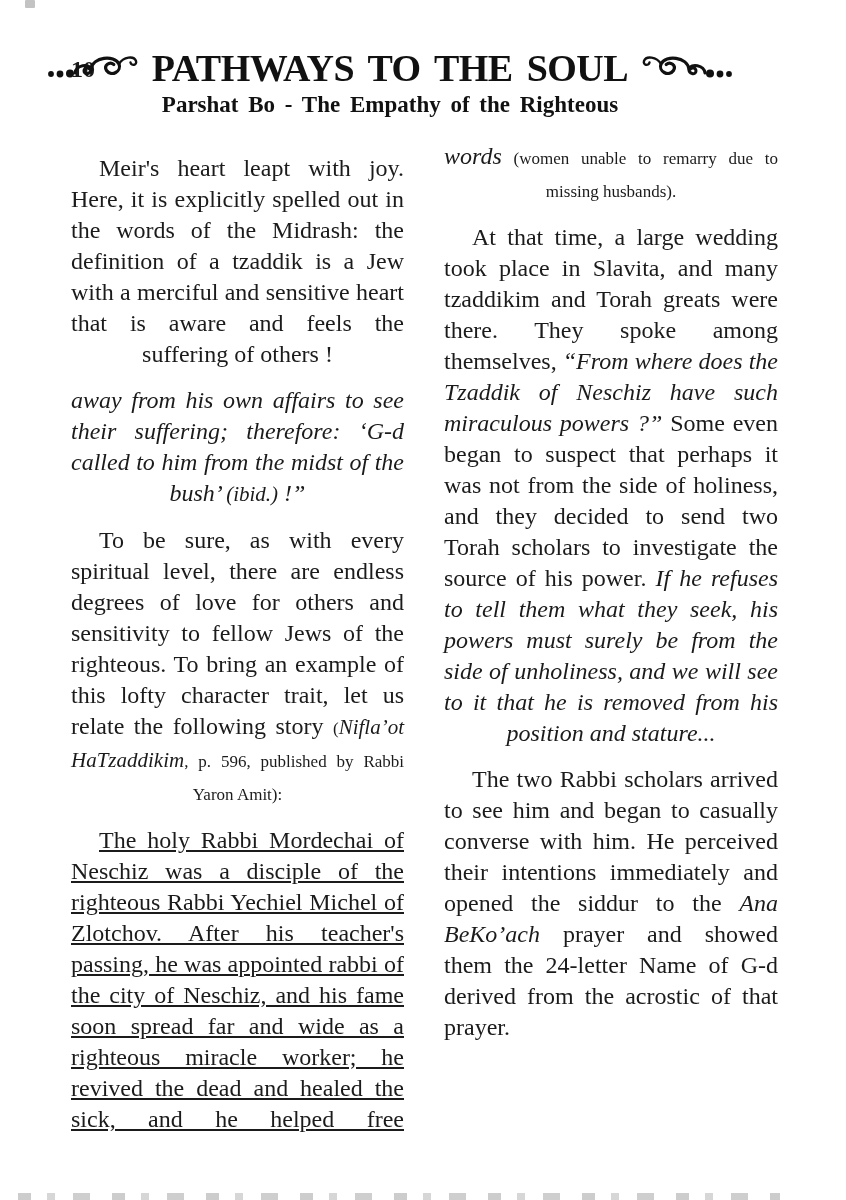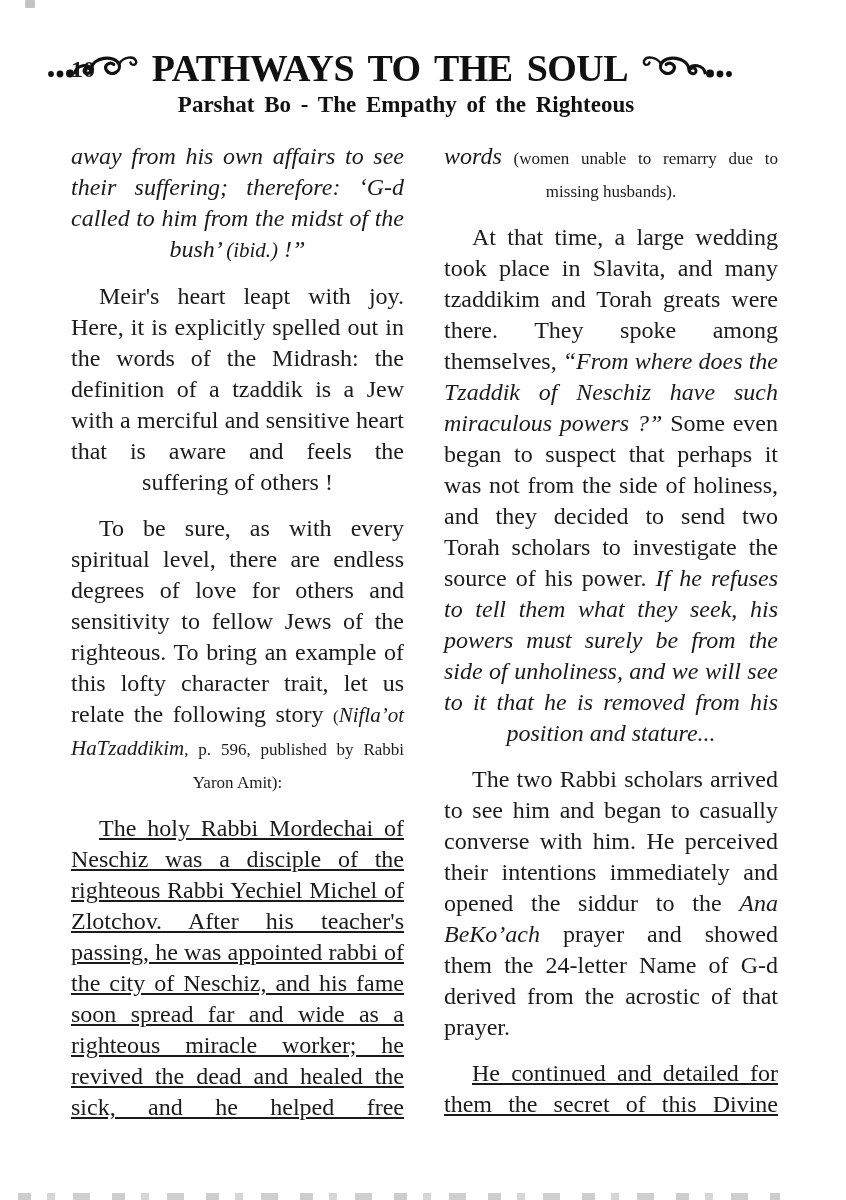--- a/index.html
+++ b/index.html
@@ -35,21 +35,20 @@
     text-align: center;
   }
   .flourish { display: block; height: 30px; width: 98px; }
   .subtitle {
     position: absolute;
     top: 92px; left: 0; width: 100%;
     text-align: center;
     font-size: 23px; font-weight: bold;
     word-spacing: 4px;
     color: #111111;
-    padding-left: 16px;
   }
 
   
   .columns {
     position: absolute;
     top: 141px; left: 71px;
     width: 707px;
     display: flex;
     gap: 40px;
   }
@@ -128,28 +127,27 @@
           </g>
         </g>
       </svg>
     </div>
 
     <div class="subtitle">Parshat Bo - The Empathy of the Righteous</div>
   </div>
 
   <div class="columns">
     <div class="col left">
+        <p class="para ind lc"><span>Meir's heart leapt with joy. Here, it is explicitly spelled out in the words of the Midrash: the definition of a tzaddik is a Jew with a merciful and sensitive heart that is aware and feels the suffering of others !</span></p>
         <p class="para lc"><span class="i">away from his own affairs to see their suffering; therefore: ‘G-d called to him from the midst of the bush’ </span><span class="is">(ibid.)</span><span class="i"> !”</span></p>
-        <p class="para ind lc"><span>Meir's heart leapt with joy. Here, it is explicitly spelled out in the words of the Midrash: the definition of a tzaddik is a Jew with a merciful and sensitive heart that is aware and feels the suffering of others !</span></p>
         <p class="para ind lc"><span>To be sure, as with every spiritual level, there are endless degrees of love for others and sensitivity to fellow Jews of the righteous. To bring an example of this lofty character trait, let us relate the following story </span><span class="s">(</span><span class="is">Nifla’ot HaTzaddikim</span><span class="s">, p. 596, published by Rabbi Yaron Amit):</span></p>
         <p class="para ind lj"><span>The holy Rabbi Mordechai of Neschiz was a disciple of the righteous Rabbi Yechiel Michel of Zlotchov. After his teacher's passing, he was appointed rabbi of the city of Neschiz, and his fame soon spread far and wide as a righteous miracle worker; he revived the dead and healed the sick, and he helped free</span></p>
       </div>
     <div class="col right">
         <p class="para lc"><span class="i">words</span><span class="s"> (women unable to remarry due to missing husbands).</span></p>
         <p class="para ind lc"><span>At that time, a large wedding took place in Slavita, and many tzaddikim and Torah greats were there. They spoke among themselves, </span><span class="i">“From where does the Tzaddik of Neschiz have such miraculous powers ?” </span><span>Some even began to suspect that perhaps it was not from the side of holiness, and they decided to send two Torah scholars to investigate the source of his power. </span><span class="i">If he refuses to tell them what they seek, his powers must surely be from the side of unholiness, and we will see to it that he is removed from his position and stature...</span></p>
         <p class="para ind"><span>The two Rabbi scholars arrived to see him and began to casually converse with him. He perceived their intentions immediately and opened the siddur to the </span><span class="i">Ana BeKo’ach</span><span> prayer and showed them the 24-letter Name of G-d derived from the acrostic of that prayer.</span></p>
-        <p class="para ind lj"><span>He continued and detailed for them the secret of this Divine</span></p>
       </div>
   </div>
 
   <div class="bottom-marks"></div>
 
 </div>
 
 </body></html>

